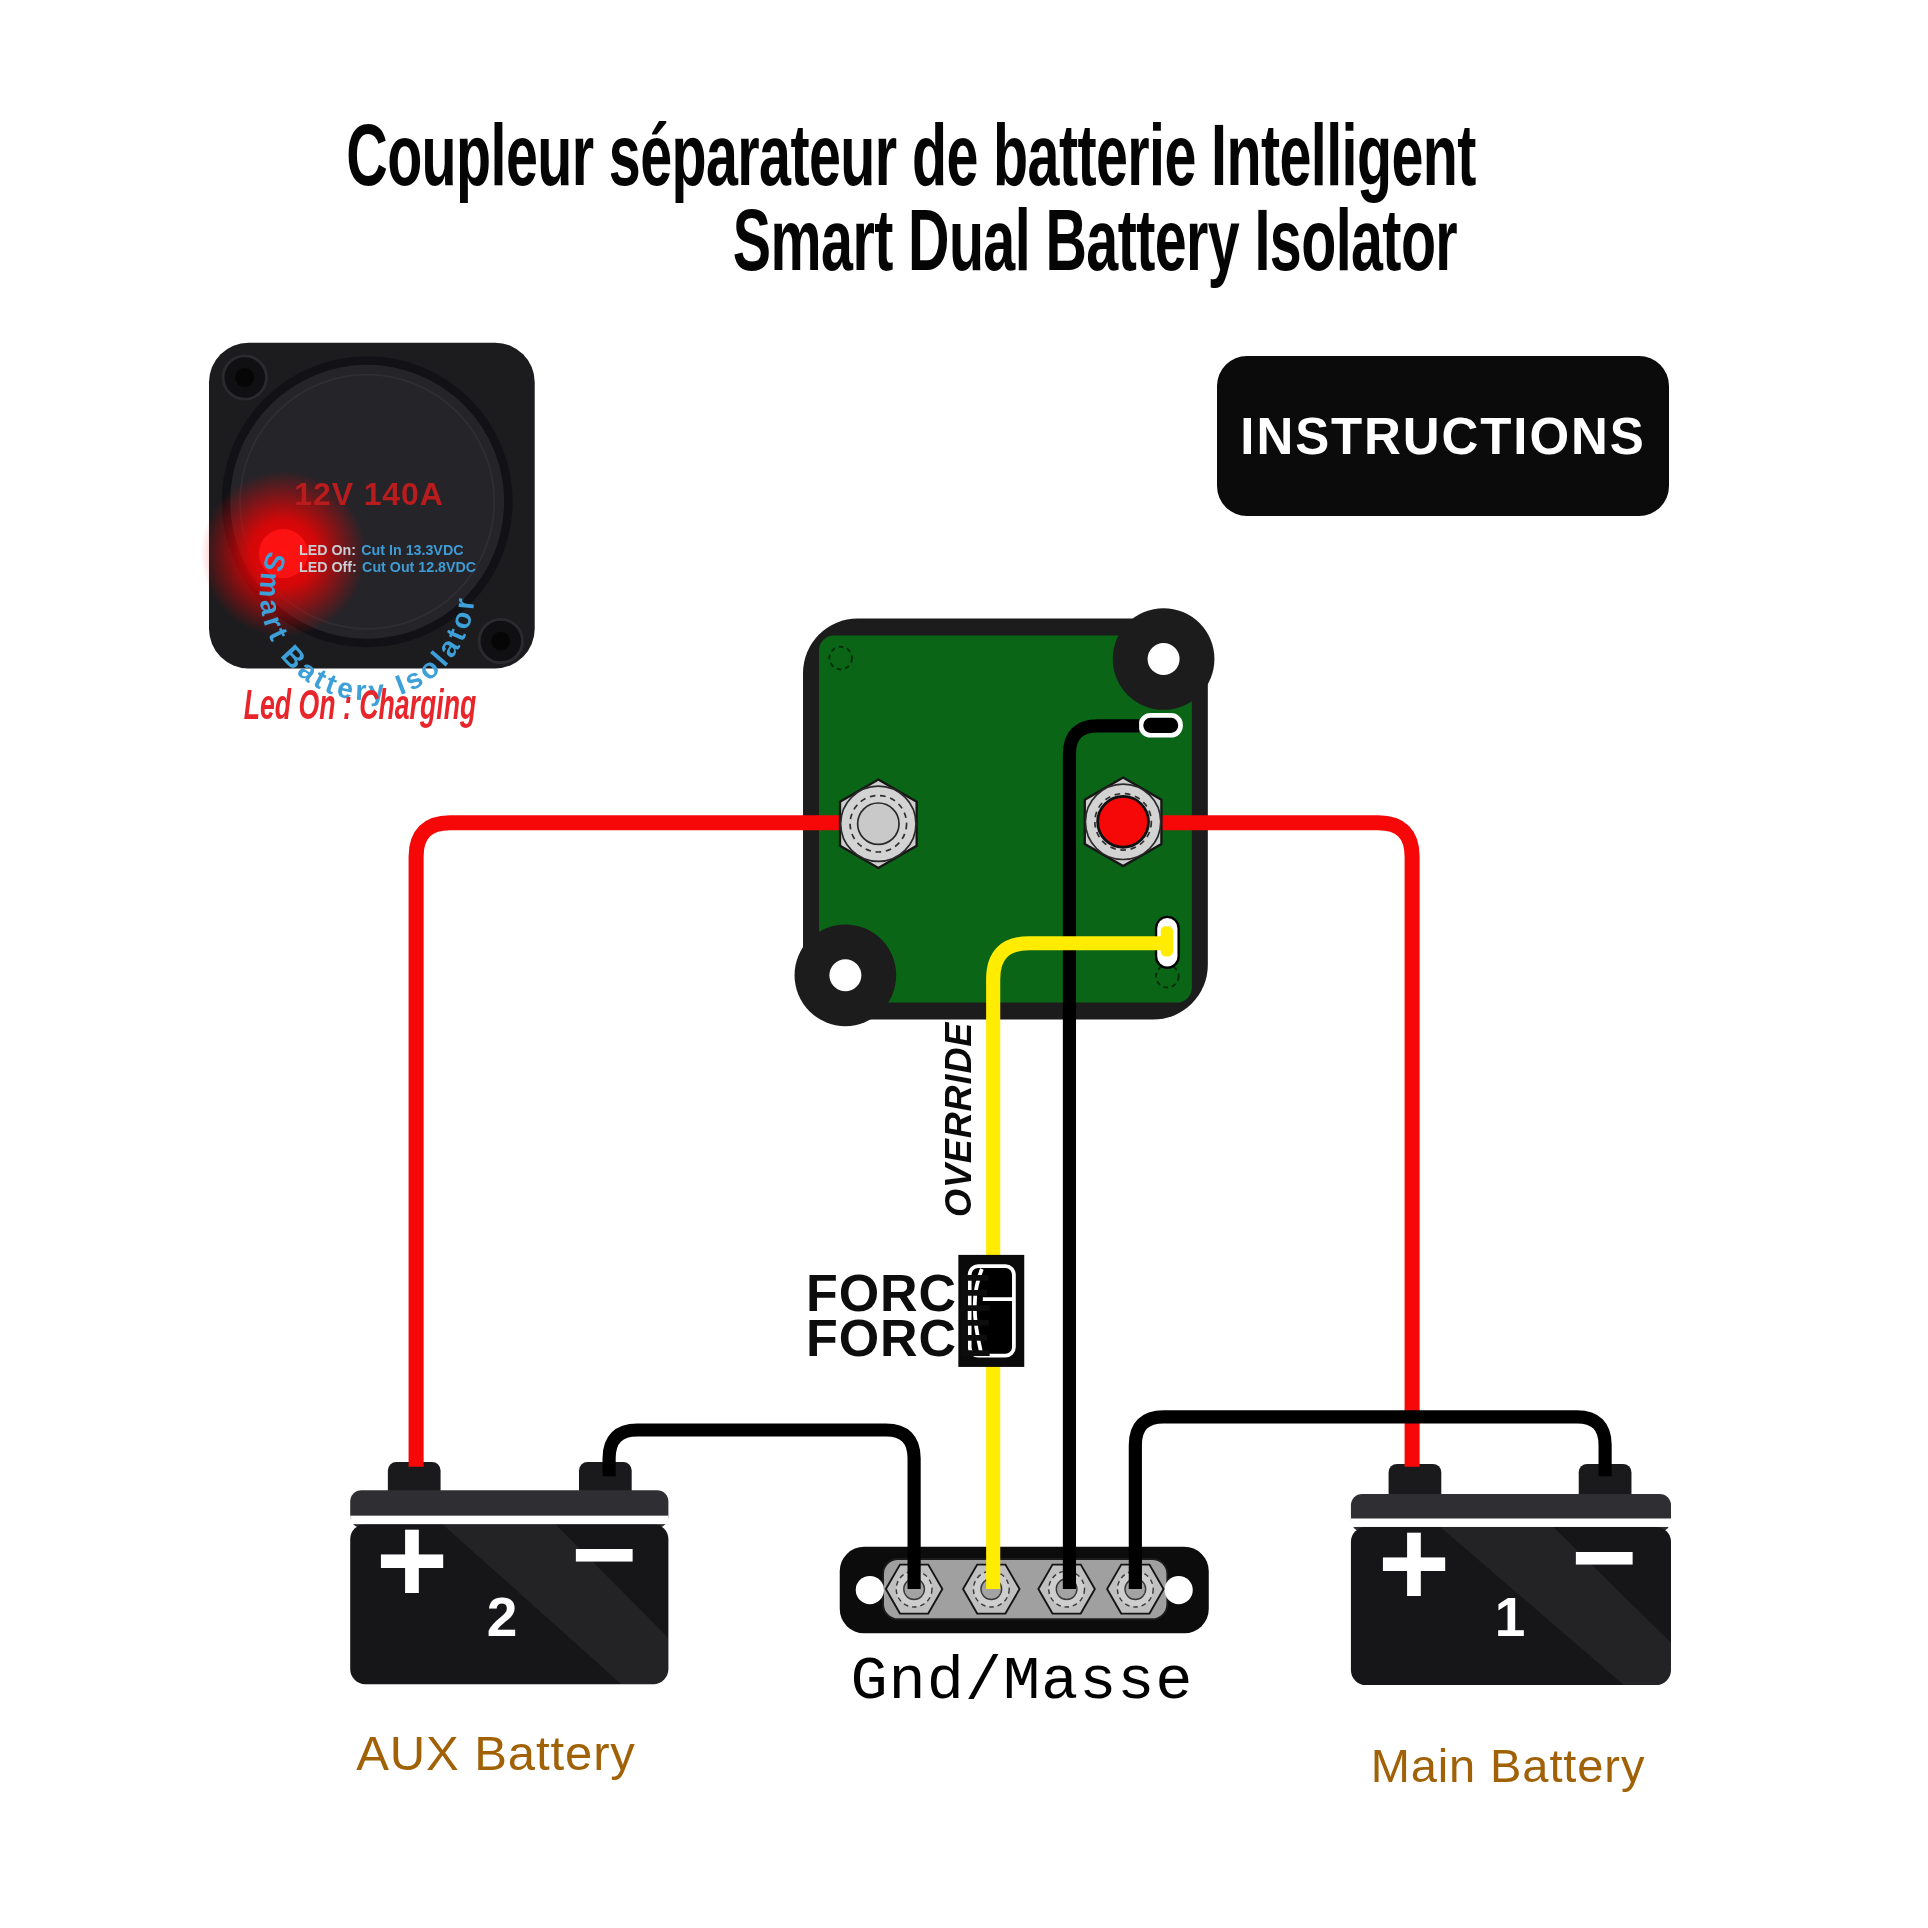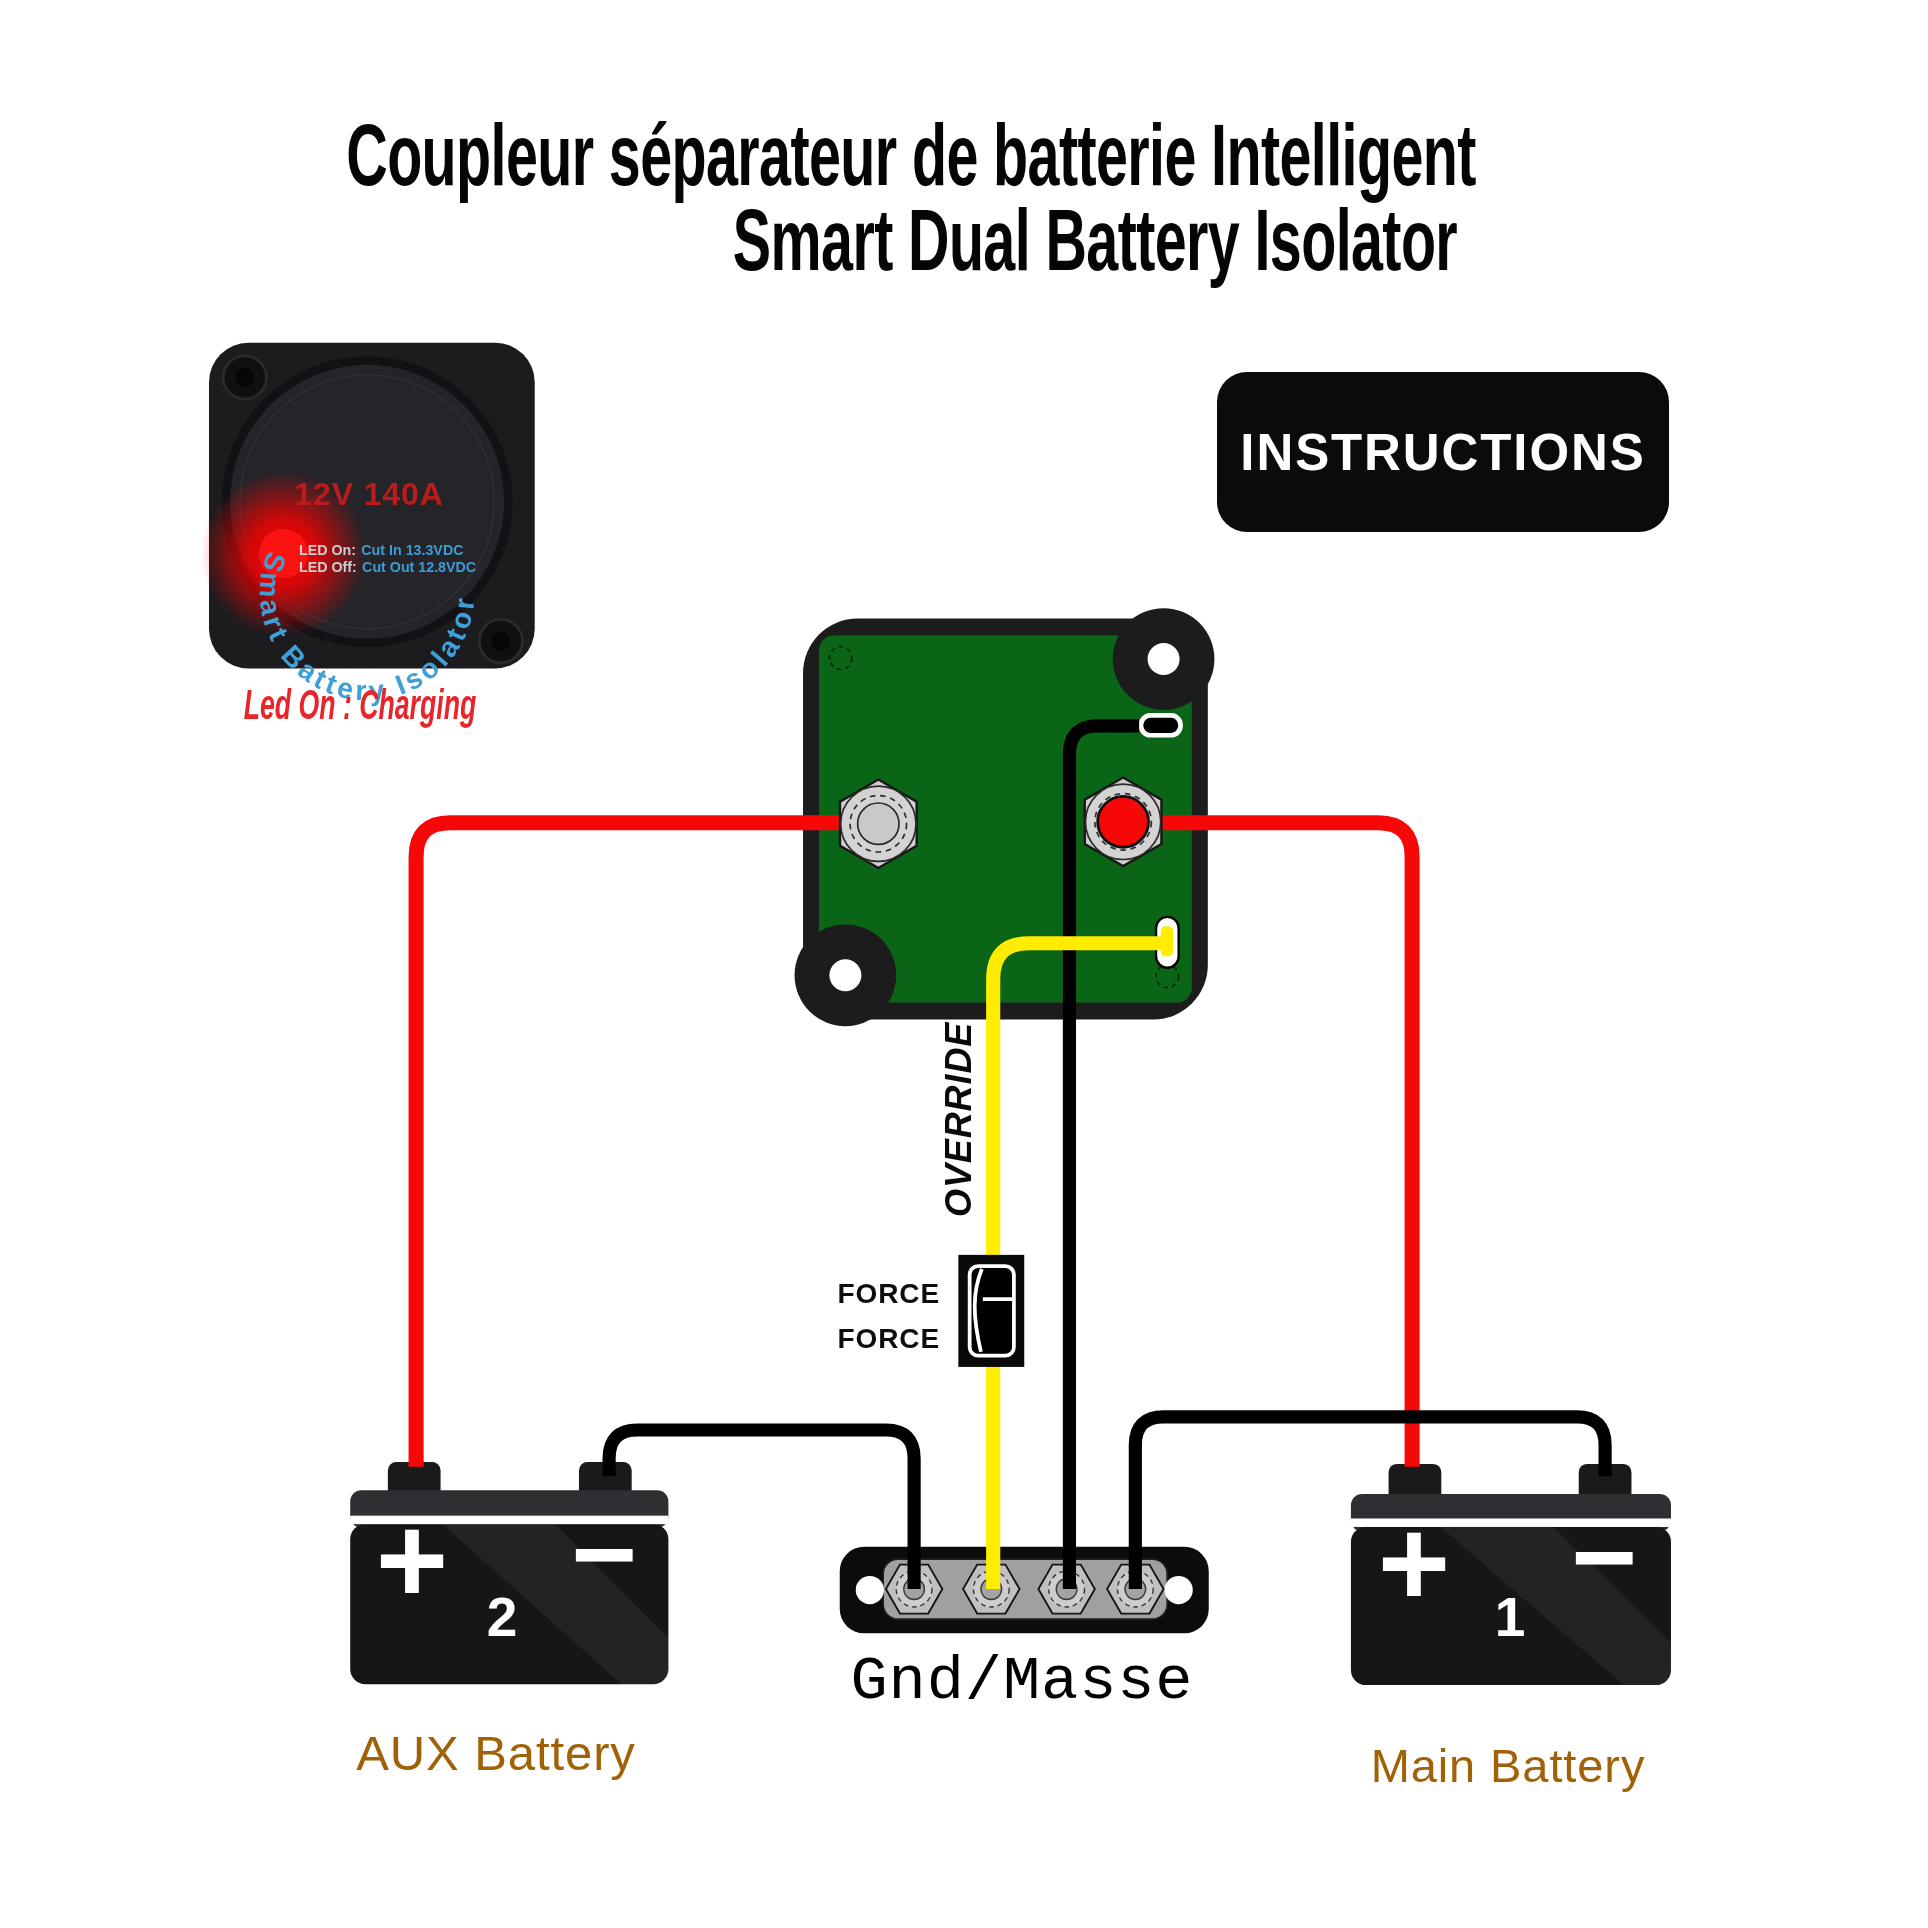--- a/index.html
+++ b/index.html
@@ -9,21 +9,21 @@
   }
   #stage{position:absolute;left:0;top:0;width:1928px;height:1928px;}
   svg#art{position:absolute;left:0;top:0;}
   .abs{position:absolute;white-space:nowrap;}
   .title-line{
     font-weight:800;font-size:87px;color:#050505;letter-spacing:-0.9px;
     transform:translateX(-50%) scaleX(0.66);
   }
   .instructions{
     left:1217px;top:356px;width:452px;height:160px;background:#0b0b0b;
-    border-radius:30px;display:flex;align-items:center;justify-content:center;margin-top:16px;
+    border-radius:30px;display:flex;align-items:center;justify-content:center;
   }
   .instructions span{
     color:#ffffff;font-weight:bold;font-size:51px;letter-spacing:1.9px;
   }
   .rating{
     font-weight:bold;font-size:32px;color:#b91c1c;letter-spacing:0.9px;
     transform:translateX(-50%);
   }
   .led-lines{left:299px;top:541px;}
   .led-line{
@@ -35,21 +35,21 @@
   .photo-caption{
     font-style:italic;font-weight:bold;font-size:43px;color:#e8252a;
     transform:translateX(-50%) scaleX(0.62);
   }
   .override{
     left:938px;top:1217px;transform:rotate(-90deg);transform-origin:0 0;
     font-style:italic;font-weight:bold;font-size:36px;color:#0a0a0a;letter-spacing:0.9px;
   }
   .force-start{
     left:806px;top:1271px;width:134px;text-align:right;
-    font-weight:bold;font-size:28px;line-height:45px;color:#0d0d0d;letter-spacing:0.9px;
+    font-weight:bold;font-size:52px;line-height:45px;color:#0d0d0d;letter-spacing:0.9px;
   }
   .gnd-label{
     font-size:62px;color:#000000;transform:translateX(-50%);letter-spacing:0.9px;font-family:Liberation Mono, monospace;
   }
   .bat-num{
     font-weight:bold;font-size:55px;color:#ffffff;transform:translate(-50%,-50%);
   }
   .bat-plus{
     font-weight:bold;font-size:124px;color:#ffffff;transform:translate(-50%,-50%);line-height:1;
   }

